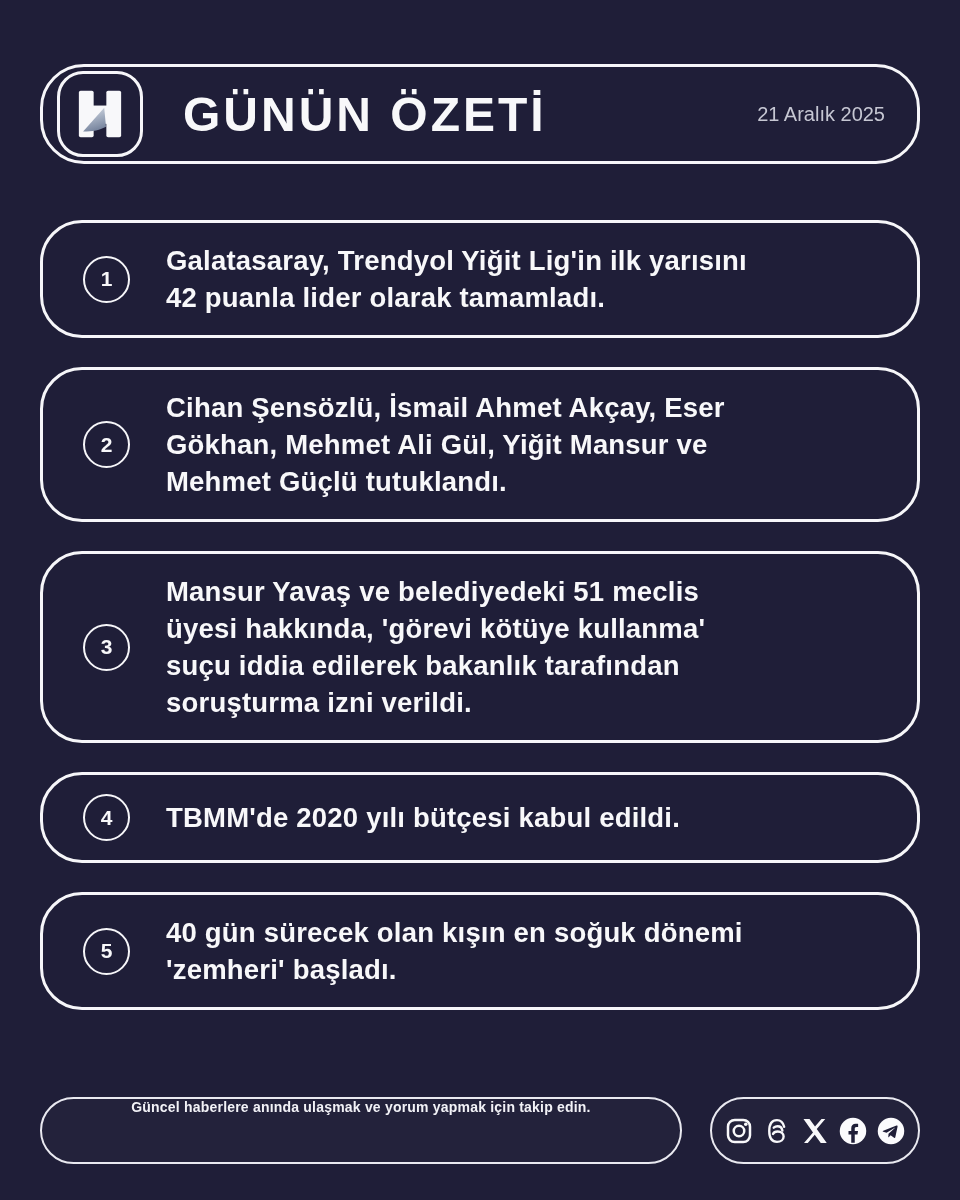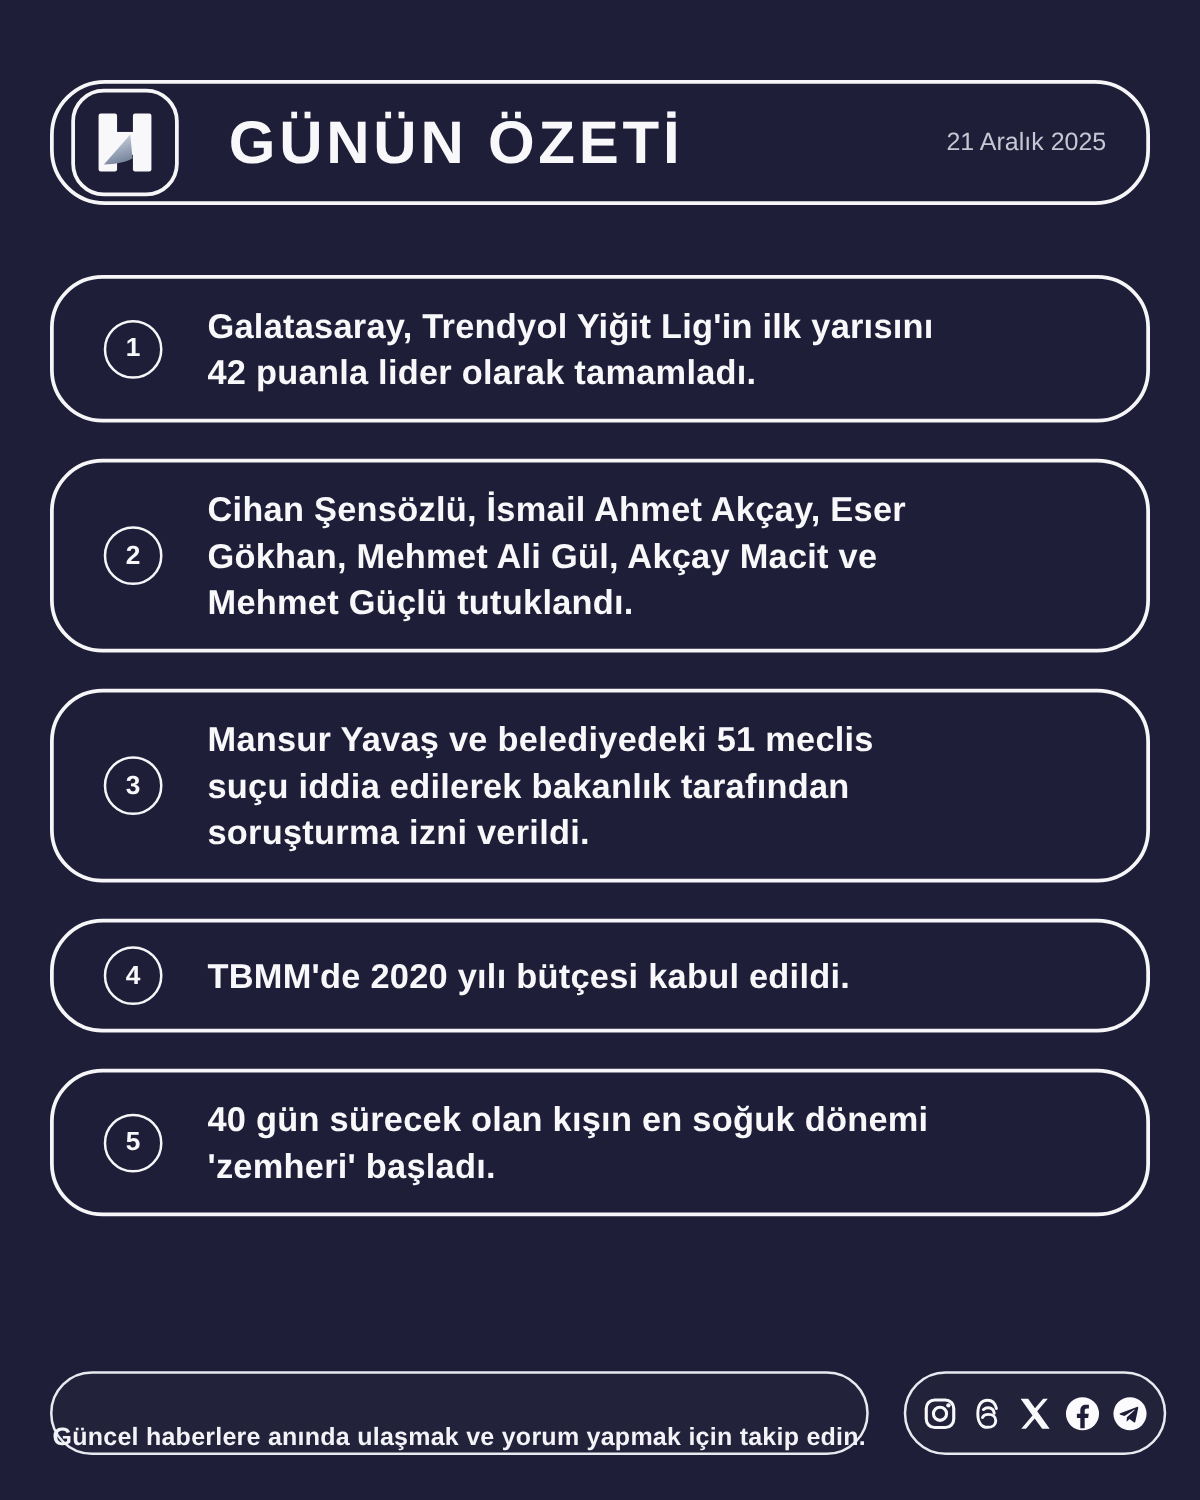--- a/index.html
+++ b/index.html
@@ -53,22 +53,22 @@
     font-size:21px;font-weight:bold;
   }
   .text{margin:0;font-size:27.5px;font-weight:bold;line-height:37px;letter-spacing:.2px;}
   .line{display:block;white-space:nowrap;}
   
   .footer{margin-top:auto;flex:none;height:67px;display:flex;gap:28px;}
   .cta{
     flex:1;box-sizing:border-box;
     border:2.5px solid #E9E9F0;border-radius:34px;
     background:rgba(255,255,255,0.02);
-    display:flex;align-items:flex-end;justify-content:center;
-    font-size:20px;font-weight:bold;letter-spacing:.2px;color:#F2F2F7;
+    display:flex;align-items:flex-start;justify-content:center;
+    font-size:14px;font-weight:bold;letter-spacing:.2px;color:#F2F2F7;
     white-space:nowrap;
   }
   .social{
     flex:none;width:210px;box-sizing:border-box;
     border:2.5px solid #E9E9F0;border-radius:34px;
     background:rgba(255,255,255,0.02);
     display:flex;align-items:center;justify-content:center;gap:8px;
   }
   .icon{width:30px;height:30px;display:flex;align-items:center;justify-content:center;}
   .icon svg{width:30px;height:30px;display:block;}
@@ -108,31 +108,32 @@
         <span class="line">42 puanla lider olarak tamamladı.</span>
       </p>
     </article>
 
     <article class="item">
       <div class="badge">
         <span>2</span>
       </div>
       <p class="text">
         <span class="line">Cihan Şensözlü, İsmail Ahmet Akçay, Eser</span>
-        <span class="line">Gökhan, Mehmet Ali Gül, Akçay Macit ve</span>
+        <span class="line">Gökhan, Mehmet Ali Gül, Yiğit Mansur ve</span>
         <span class="line">Mehmet Güçlü tutuklandı.</span>
       </p>
     </article>
 
     <article class="item">
       <div class="badge">
         <span>3</span>
       </div>
       <p class="text">
         <span class="line">Mansur Yavaş ve belediyedeki 51 meclis</span>
+        <span class="line">üyesi hakkında, 'görevi kötüye kullanma'</span>
         <span class="line">suçu iddia edilerek bakanlık tarafından</span>
         <span class="line">soruşturma izni verildi.</span>
       </p>
     </article>
 
     <article class="item">
       <div class="badge">
         <span>4</span>
       </div>
       <p class="text">

